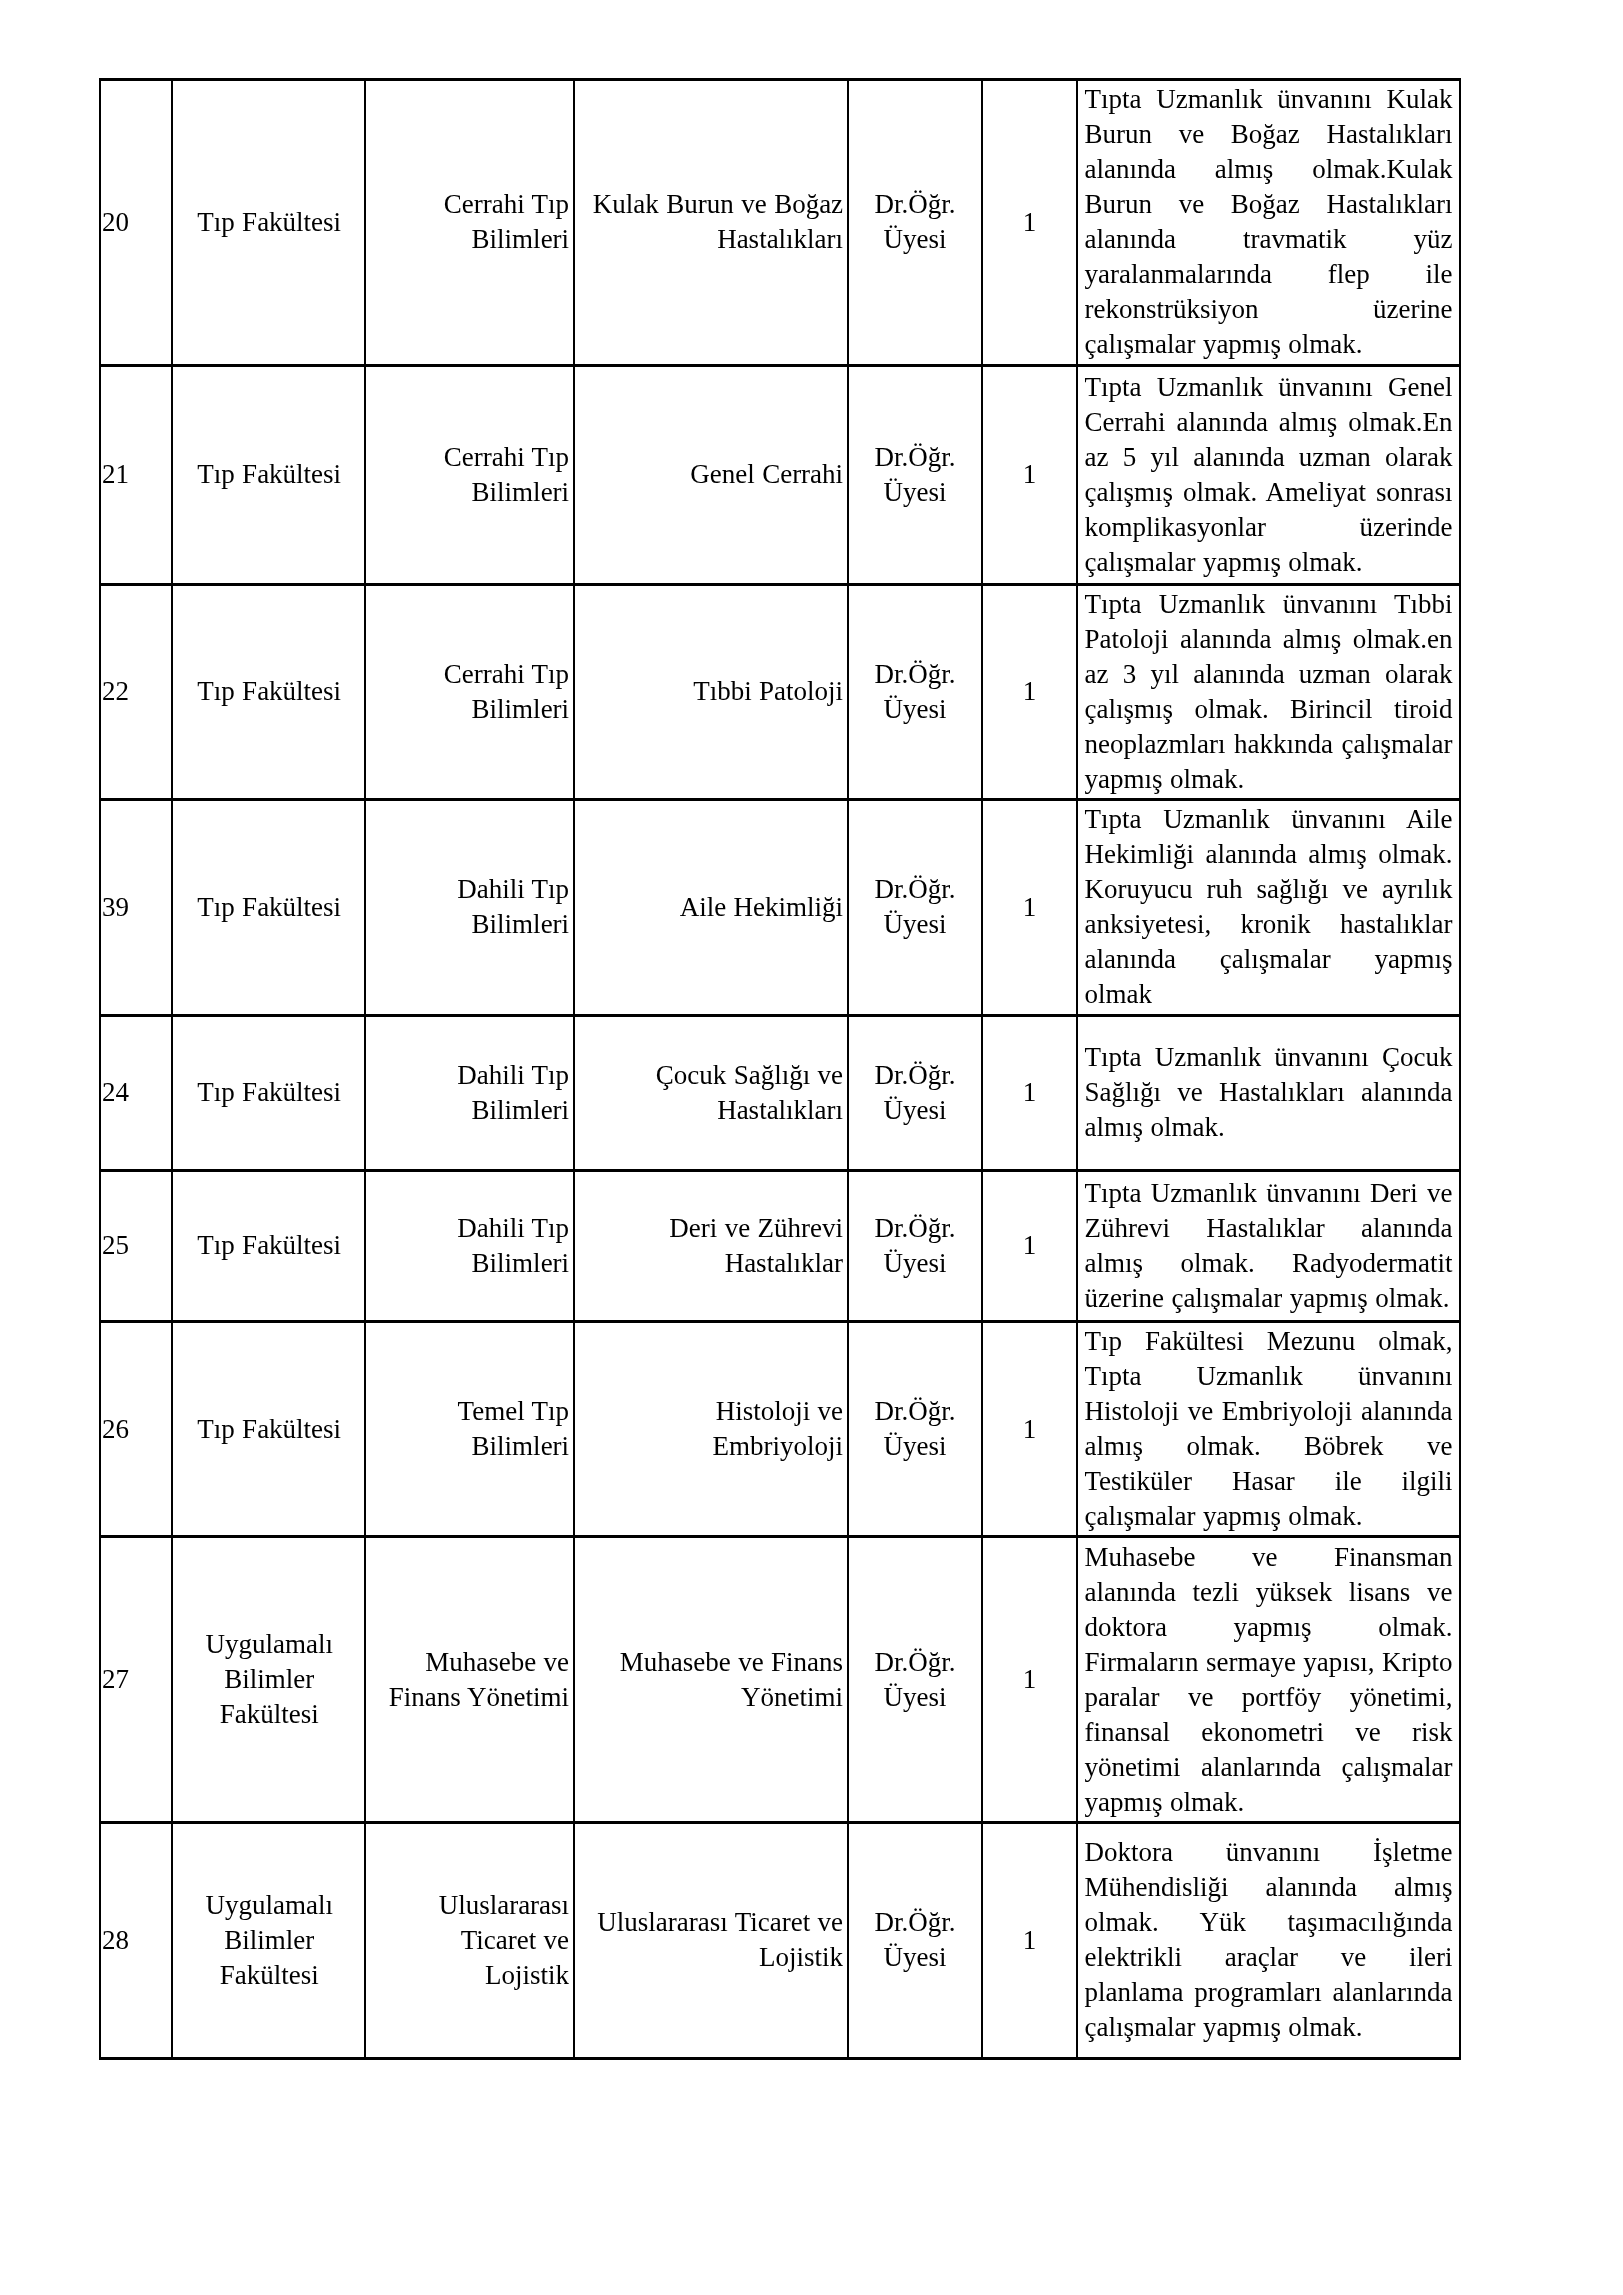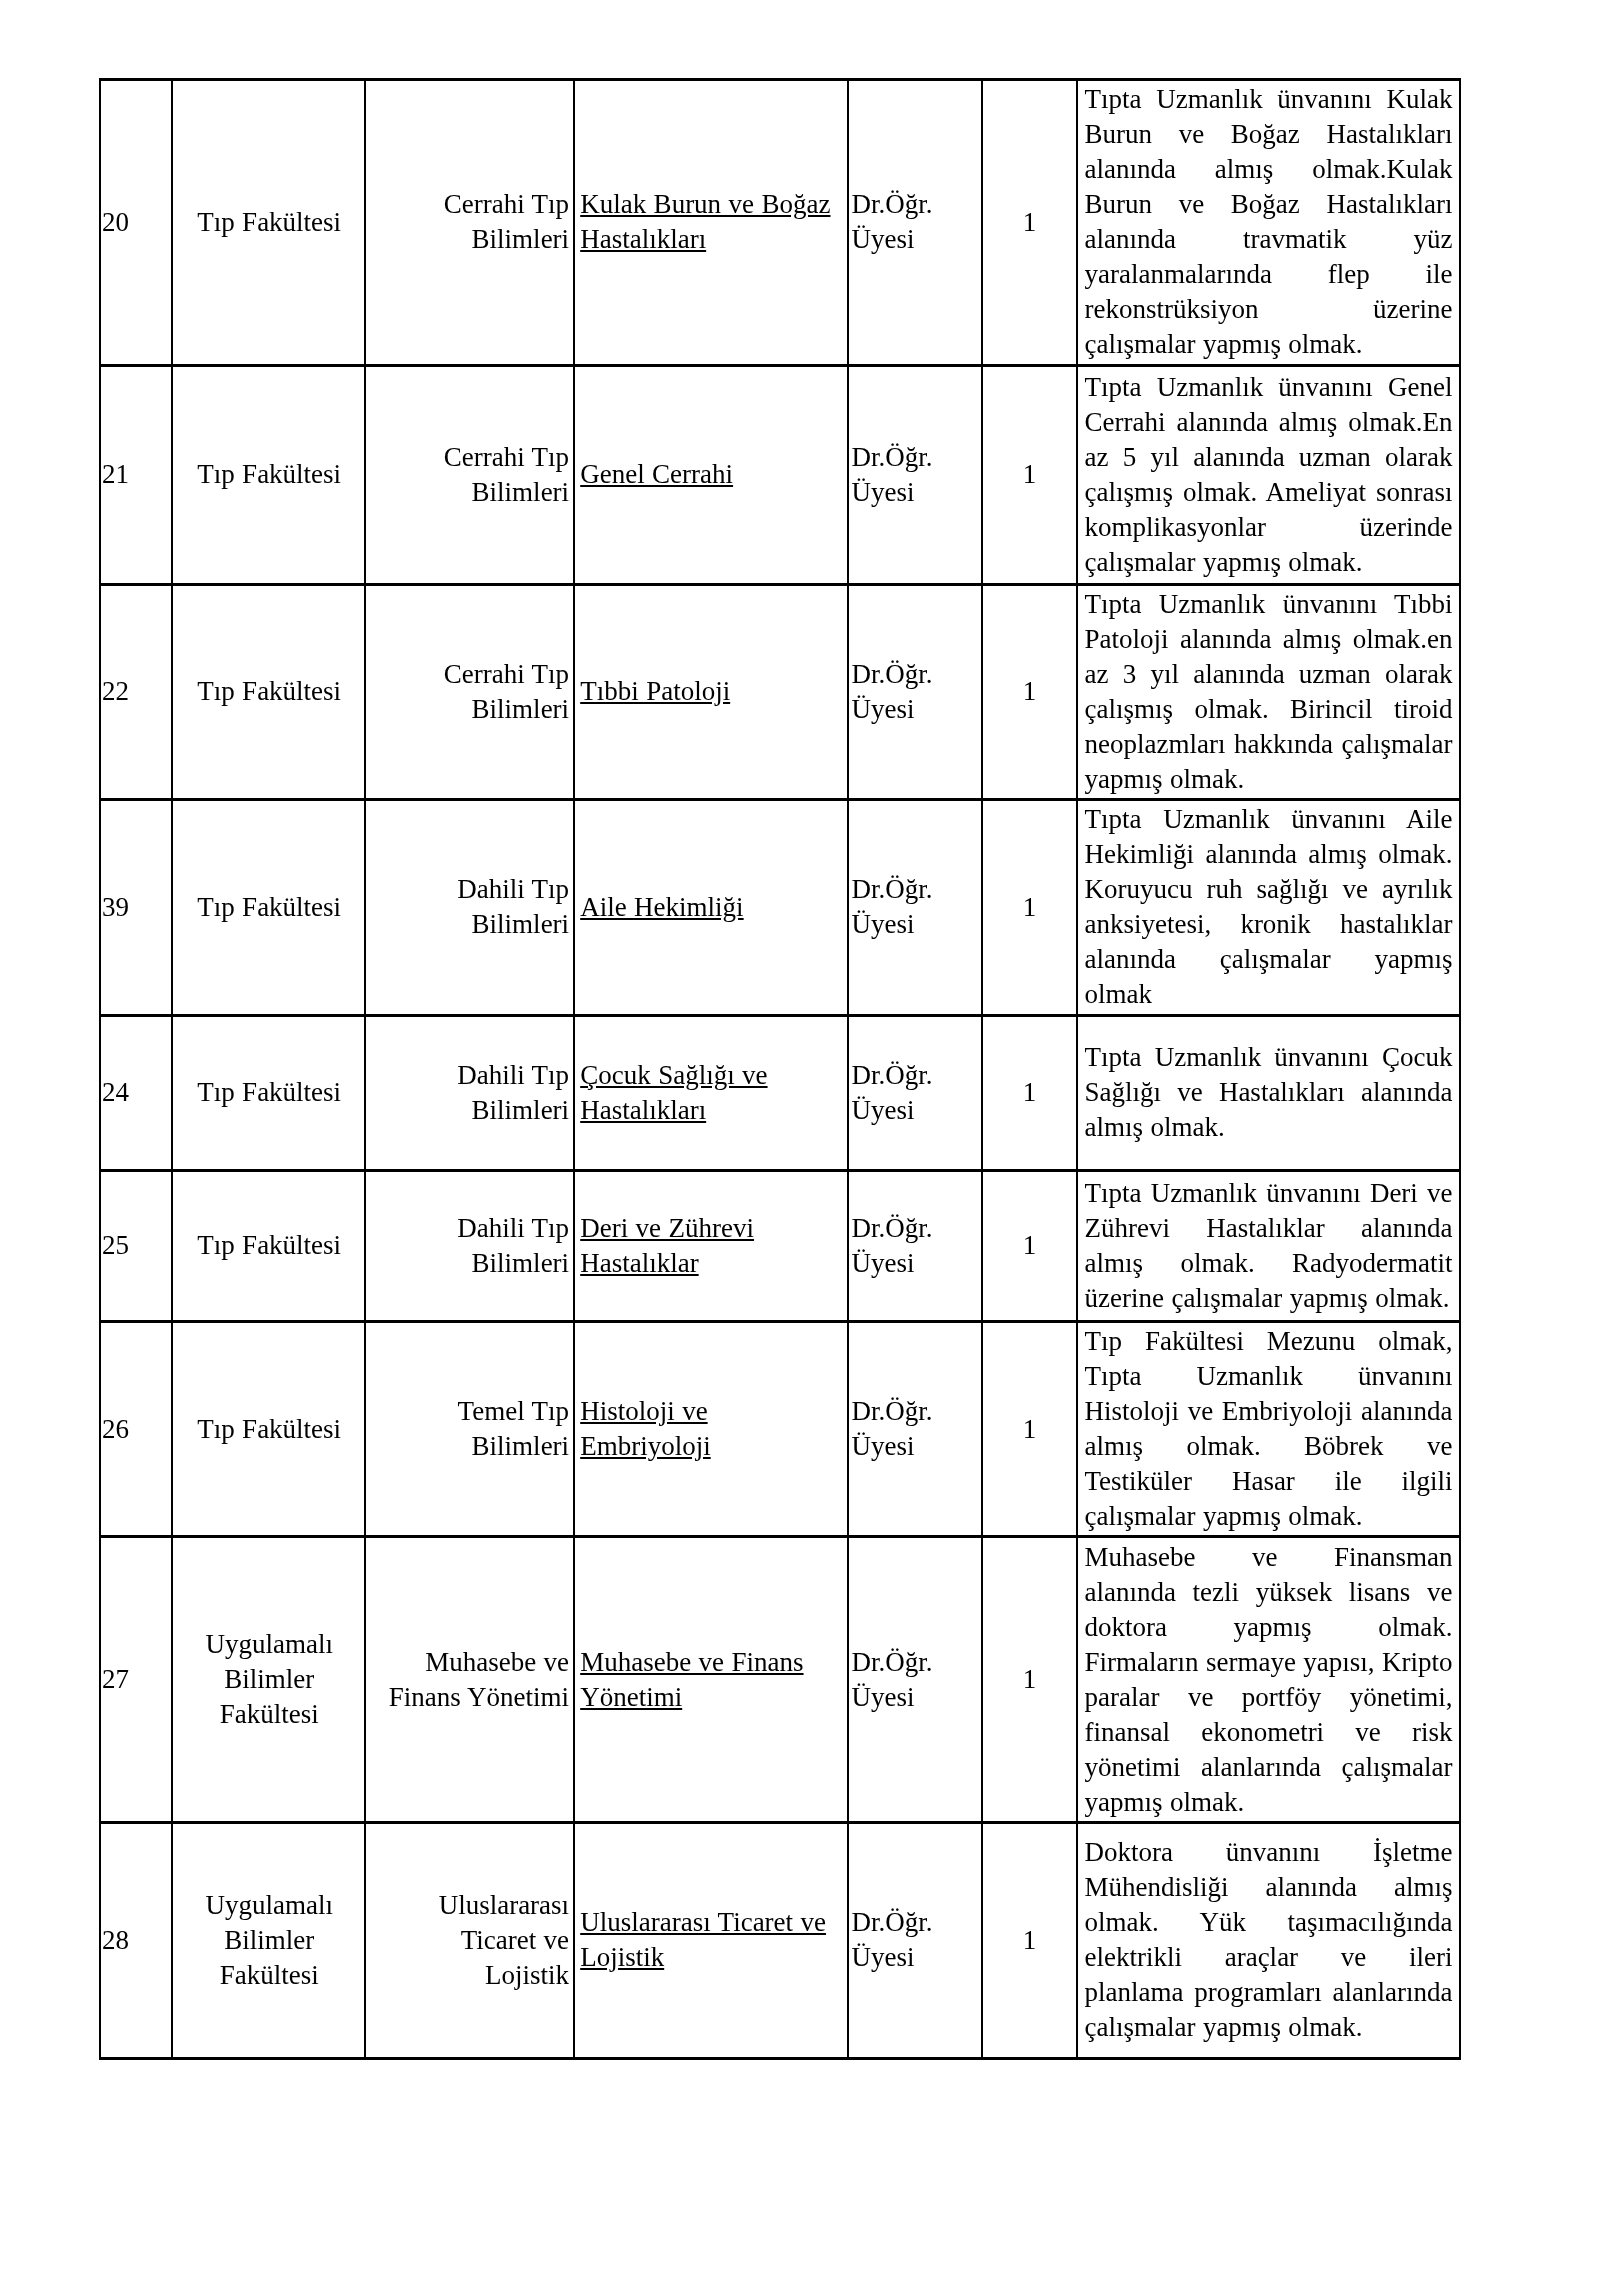--- a/index.html
+++ b/index.html
@@ -29,22 +29,22 @@
     border-bottom-width: 3.3px;
     font-size: 27px;
     line-height: 35px;
     vertical-align: middle;
     overflow: hidden;
     word-spacing: 0.7px;
   }
   td.c-no   { text-align: left; }
   td.c-fac  { text-align: center; padding: 1.3px 3.9px 1.3px 5.2px; }
   td.c-dep  { text-align: right; padding: 1.3px 3.9px 1.3px 5.2px; }
-  td.c-fld  { text-align: left; padding: 1.3px 3.9px 1.3px 5.2px; text-decoration: underline; }
-  td.c-ttl  { text-align: left; padding: 1.3px 2.6px; }
+  td.c-fld  { text-align: right; padding: 1.3px 3.9px 1.3px 5.2px; }
+  td.c-ttl  { text-align: center; padding: 1.3px 2.6px; }
   td.c-cnt  { text-align: center; }
   td.c-dsc  { text-align: justify; padding: 1.3px 6.5px; margin-top: 38px; }
 </style>
 </head>
 <body>
 
 <div class="page">
   <table class="positions">
     <colgroup>
       <col style="width:72px">

